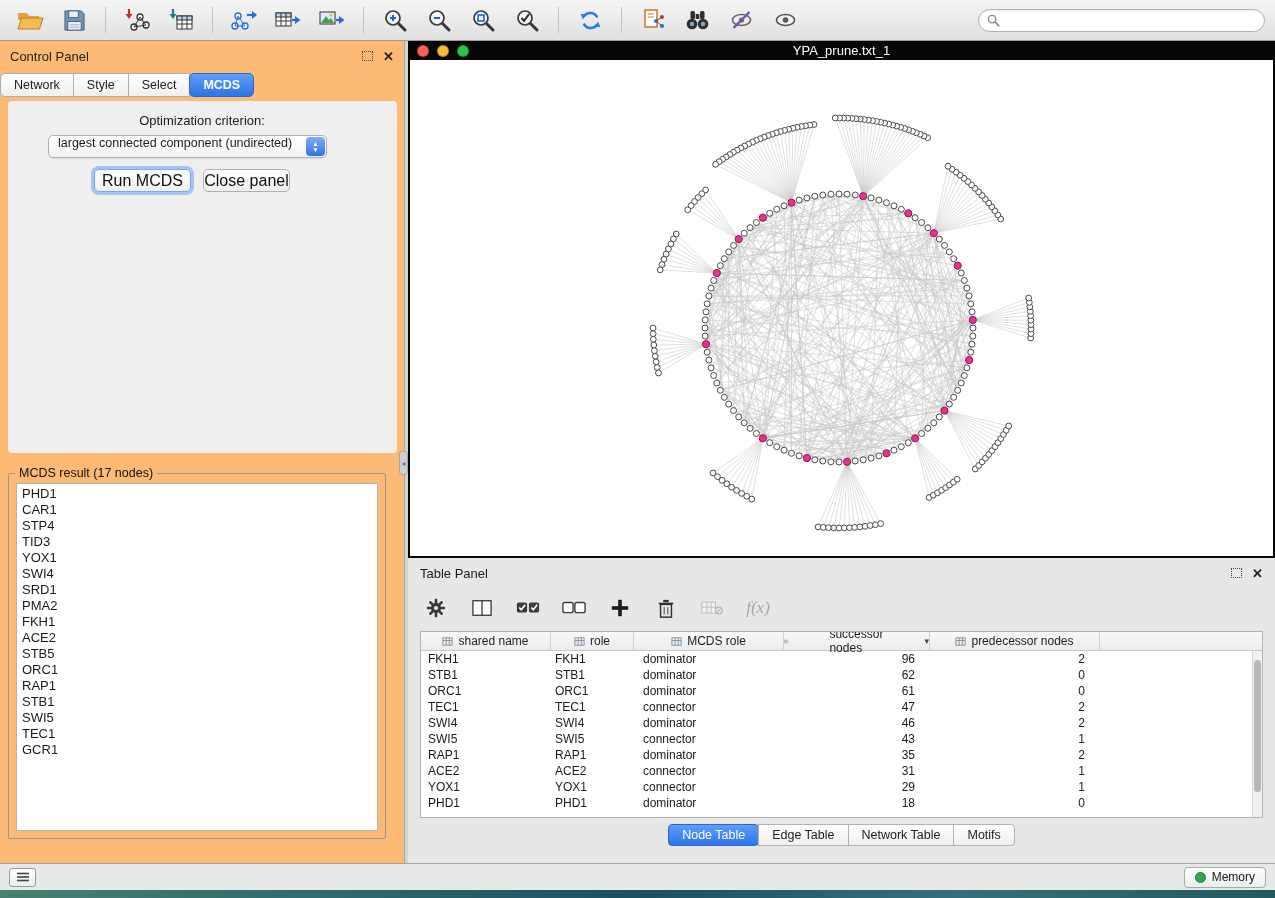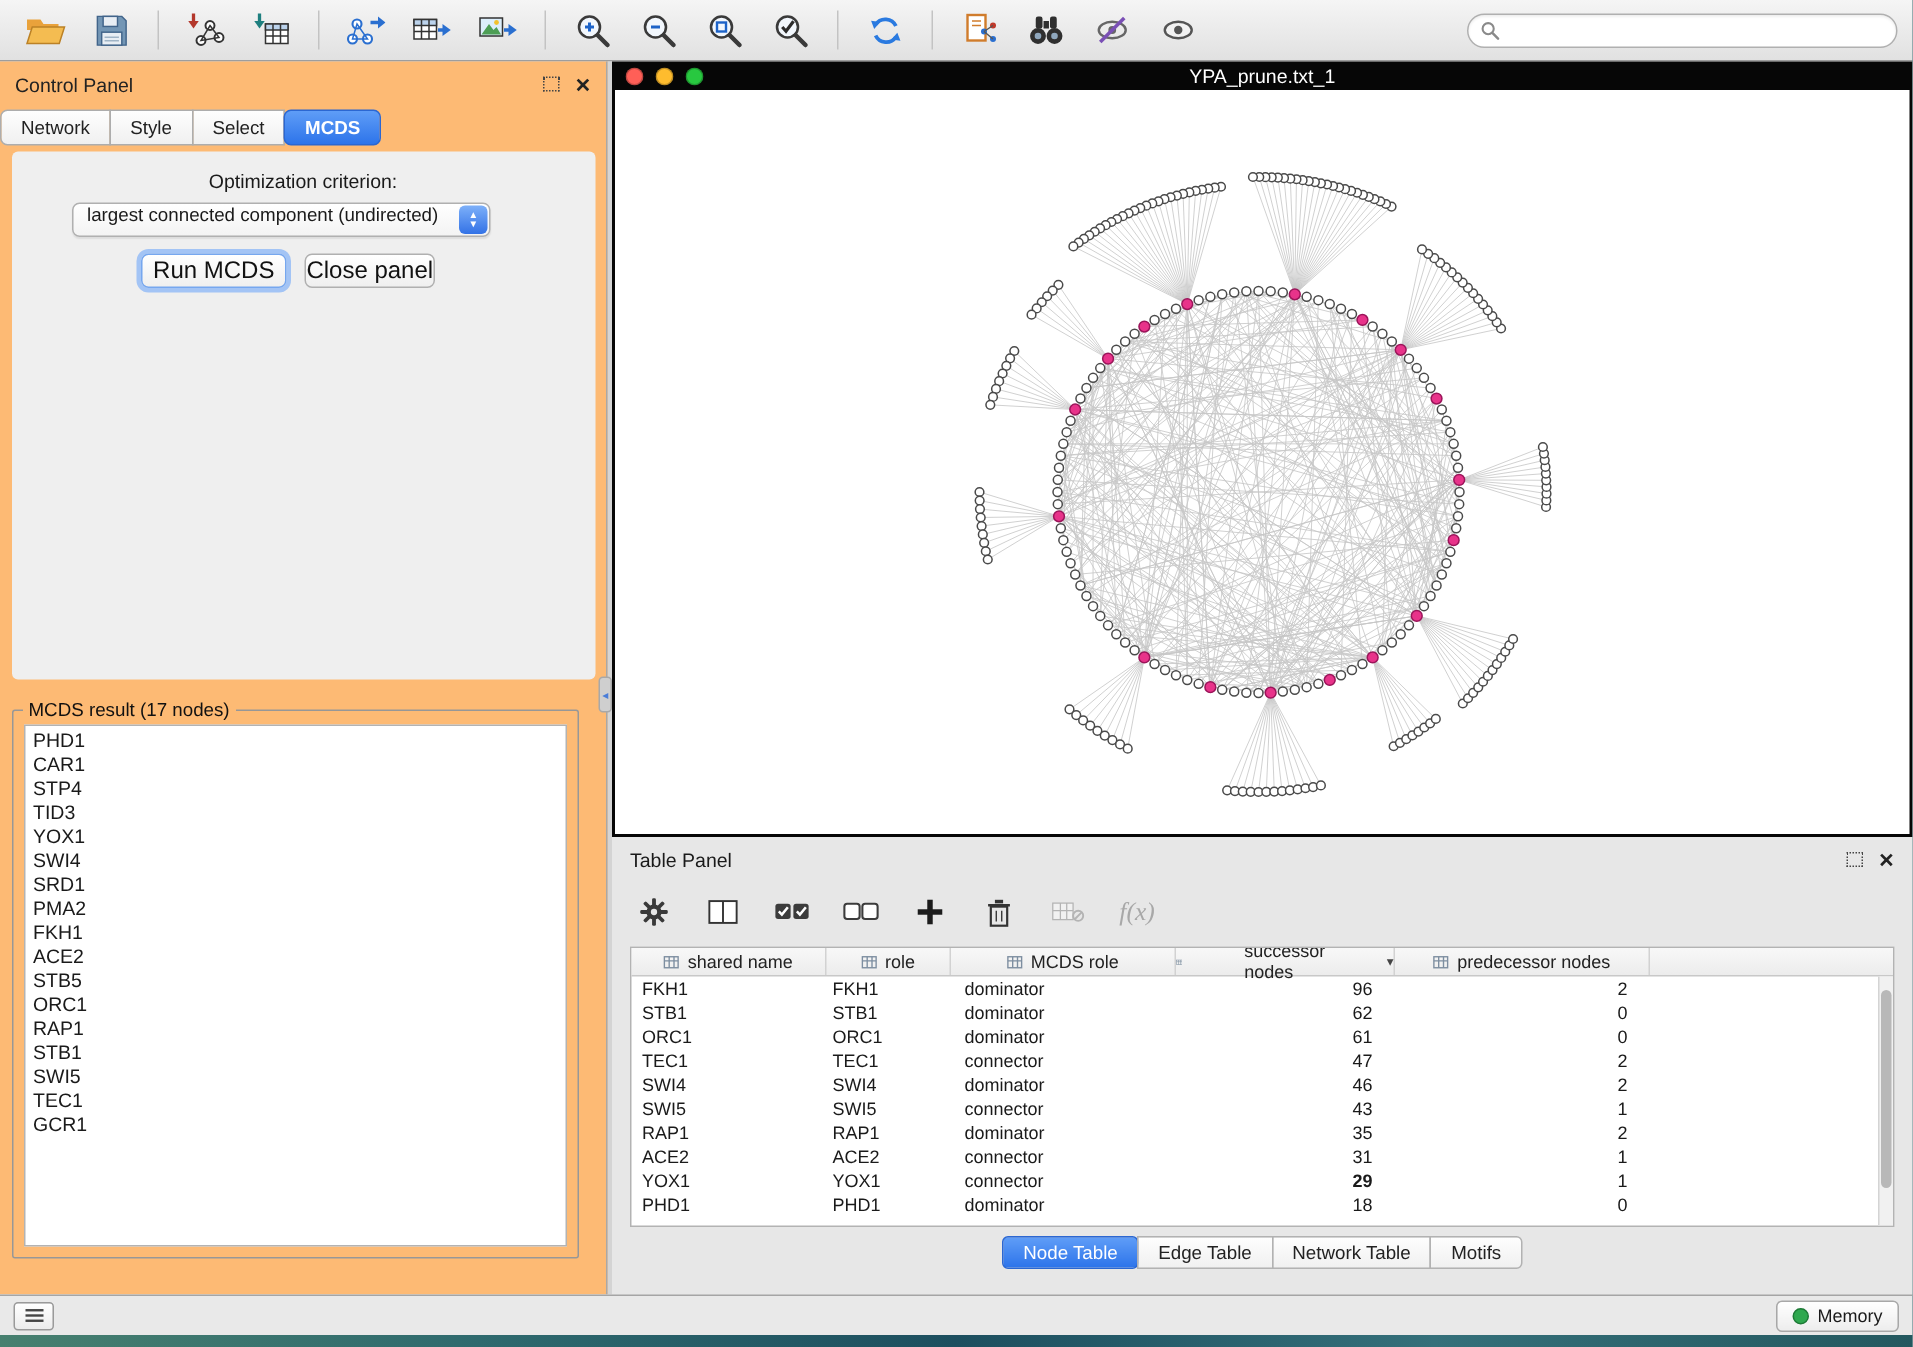--- a/index.html
+++ b/index.html
@@ -1242,21 +1242,21 @@
                 <div class="td c0" style="width: 130px;">ACE2</div>
                 <div class="td c1" style="width: 83px;">ACE2</div>
                 <div class="td c2" style="width: 150px;">connector</div>
                 <div class="td c3" style="width: 146px;">31</div>
                 <div class="td c4" style="width: 170px;">1</div>
               </div>
               <div class="tr">
                 <div class="td c0" style="width: 130px;">YOX1</div>
                 <div class="td c1" style="width: 83px;">YOX1</div>
                 <div class="td c2" style="width: 150px;">connector</div>
-                <div class="td c3" style="width: 146px; font-weight: bold;">29</div>
+                <div class="td c3" style="width: 146px;">29</div>
                 <div class="td c4" style="width: 170px;">1</div>
               </div>
               <div class="tr">
                 <div class="td c0" style="width: 130px;">PHD1</div>
                 <div class="td c1" style="width: 83px;">PHD1</div>
                 <div class="td c2" style="width: 150px;">dominator</div>
                 <div class="td c3" style="width: 146px;">18</div>
                 <div class="td c4" style="width: 170px;">0</div>
               </div>
             </div>

